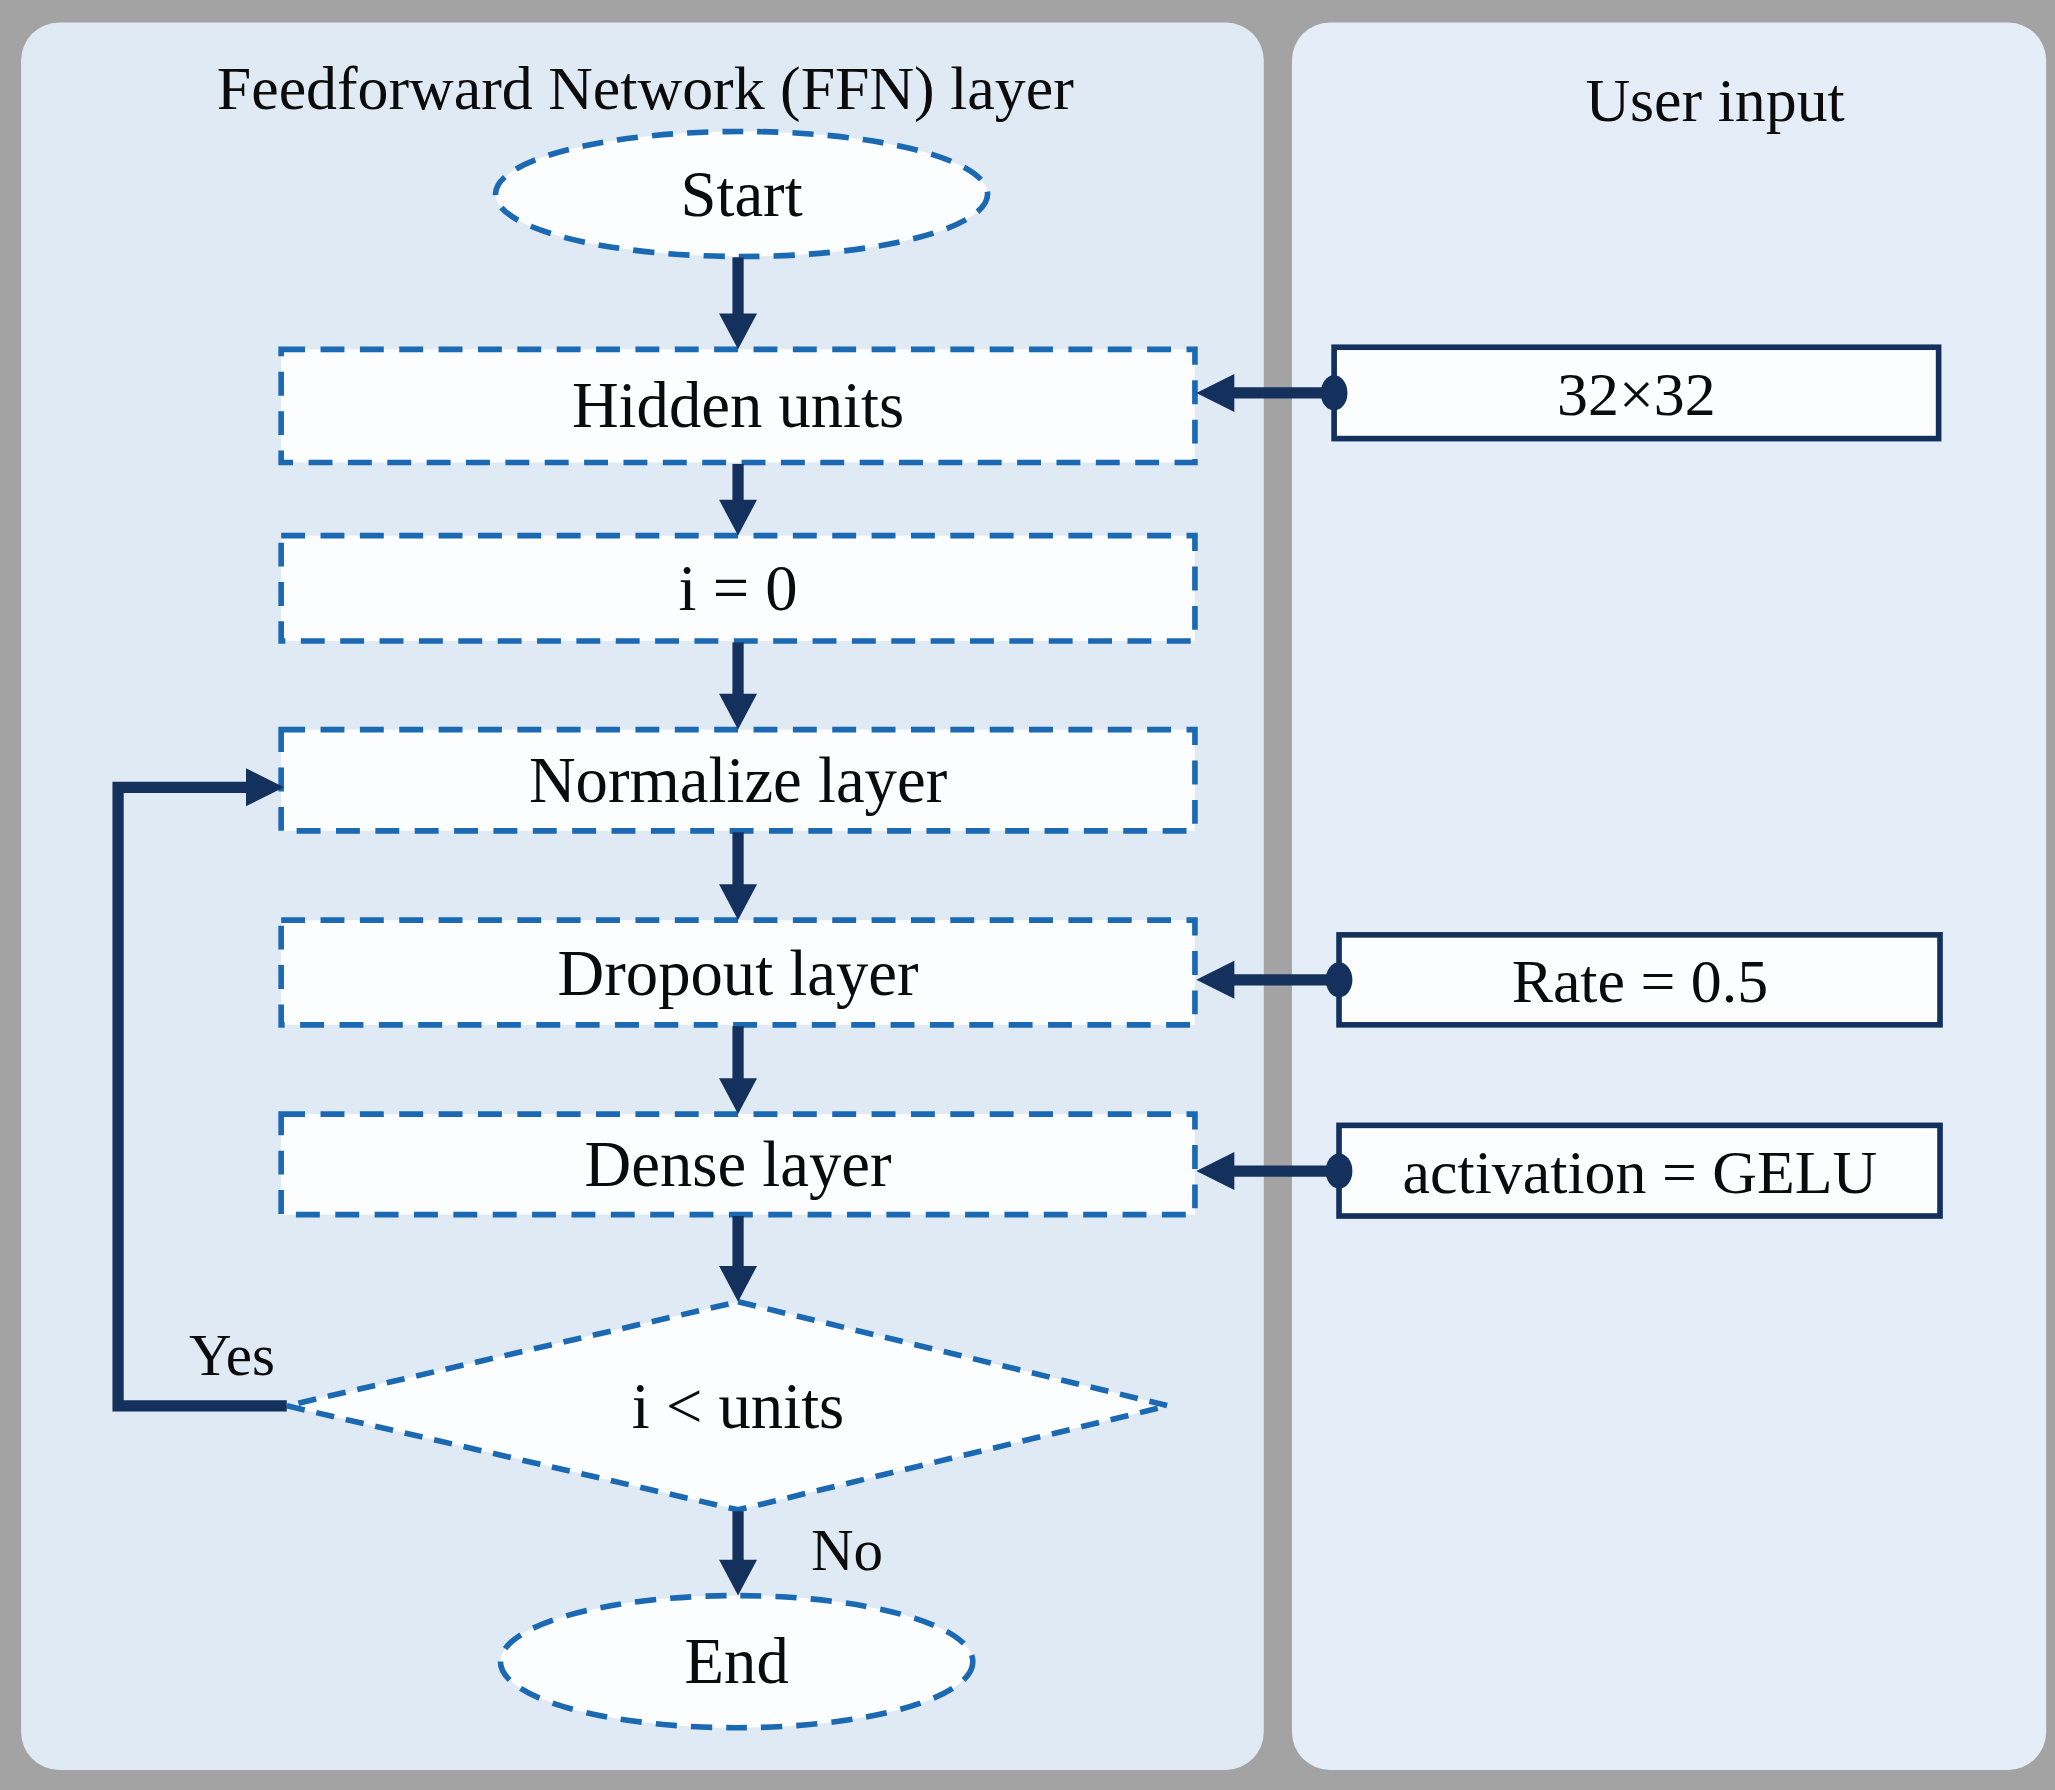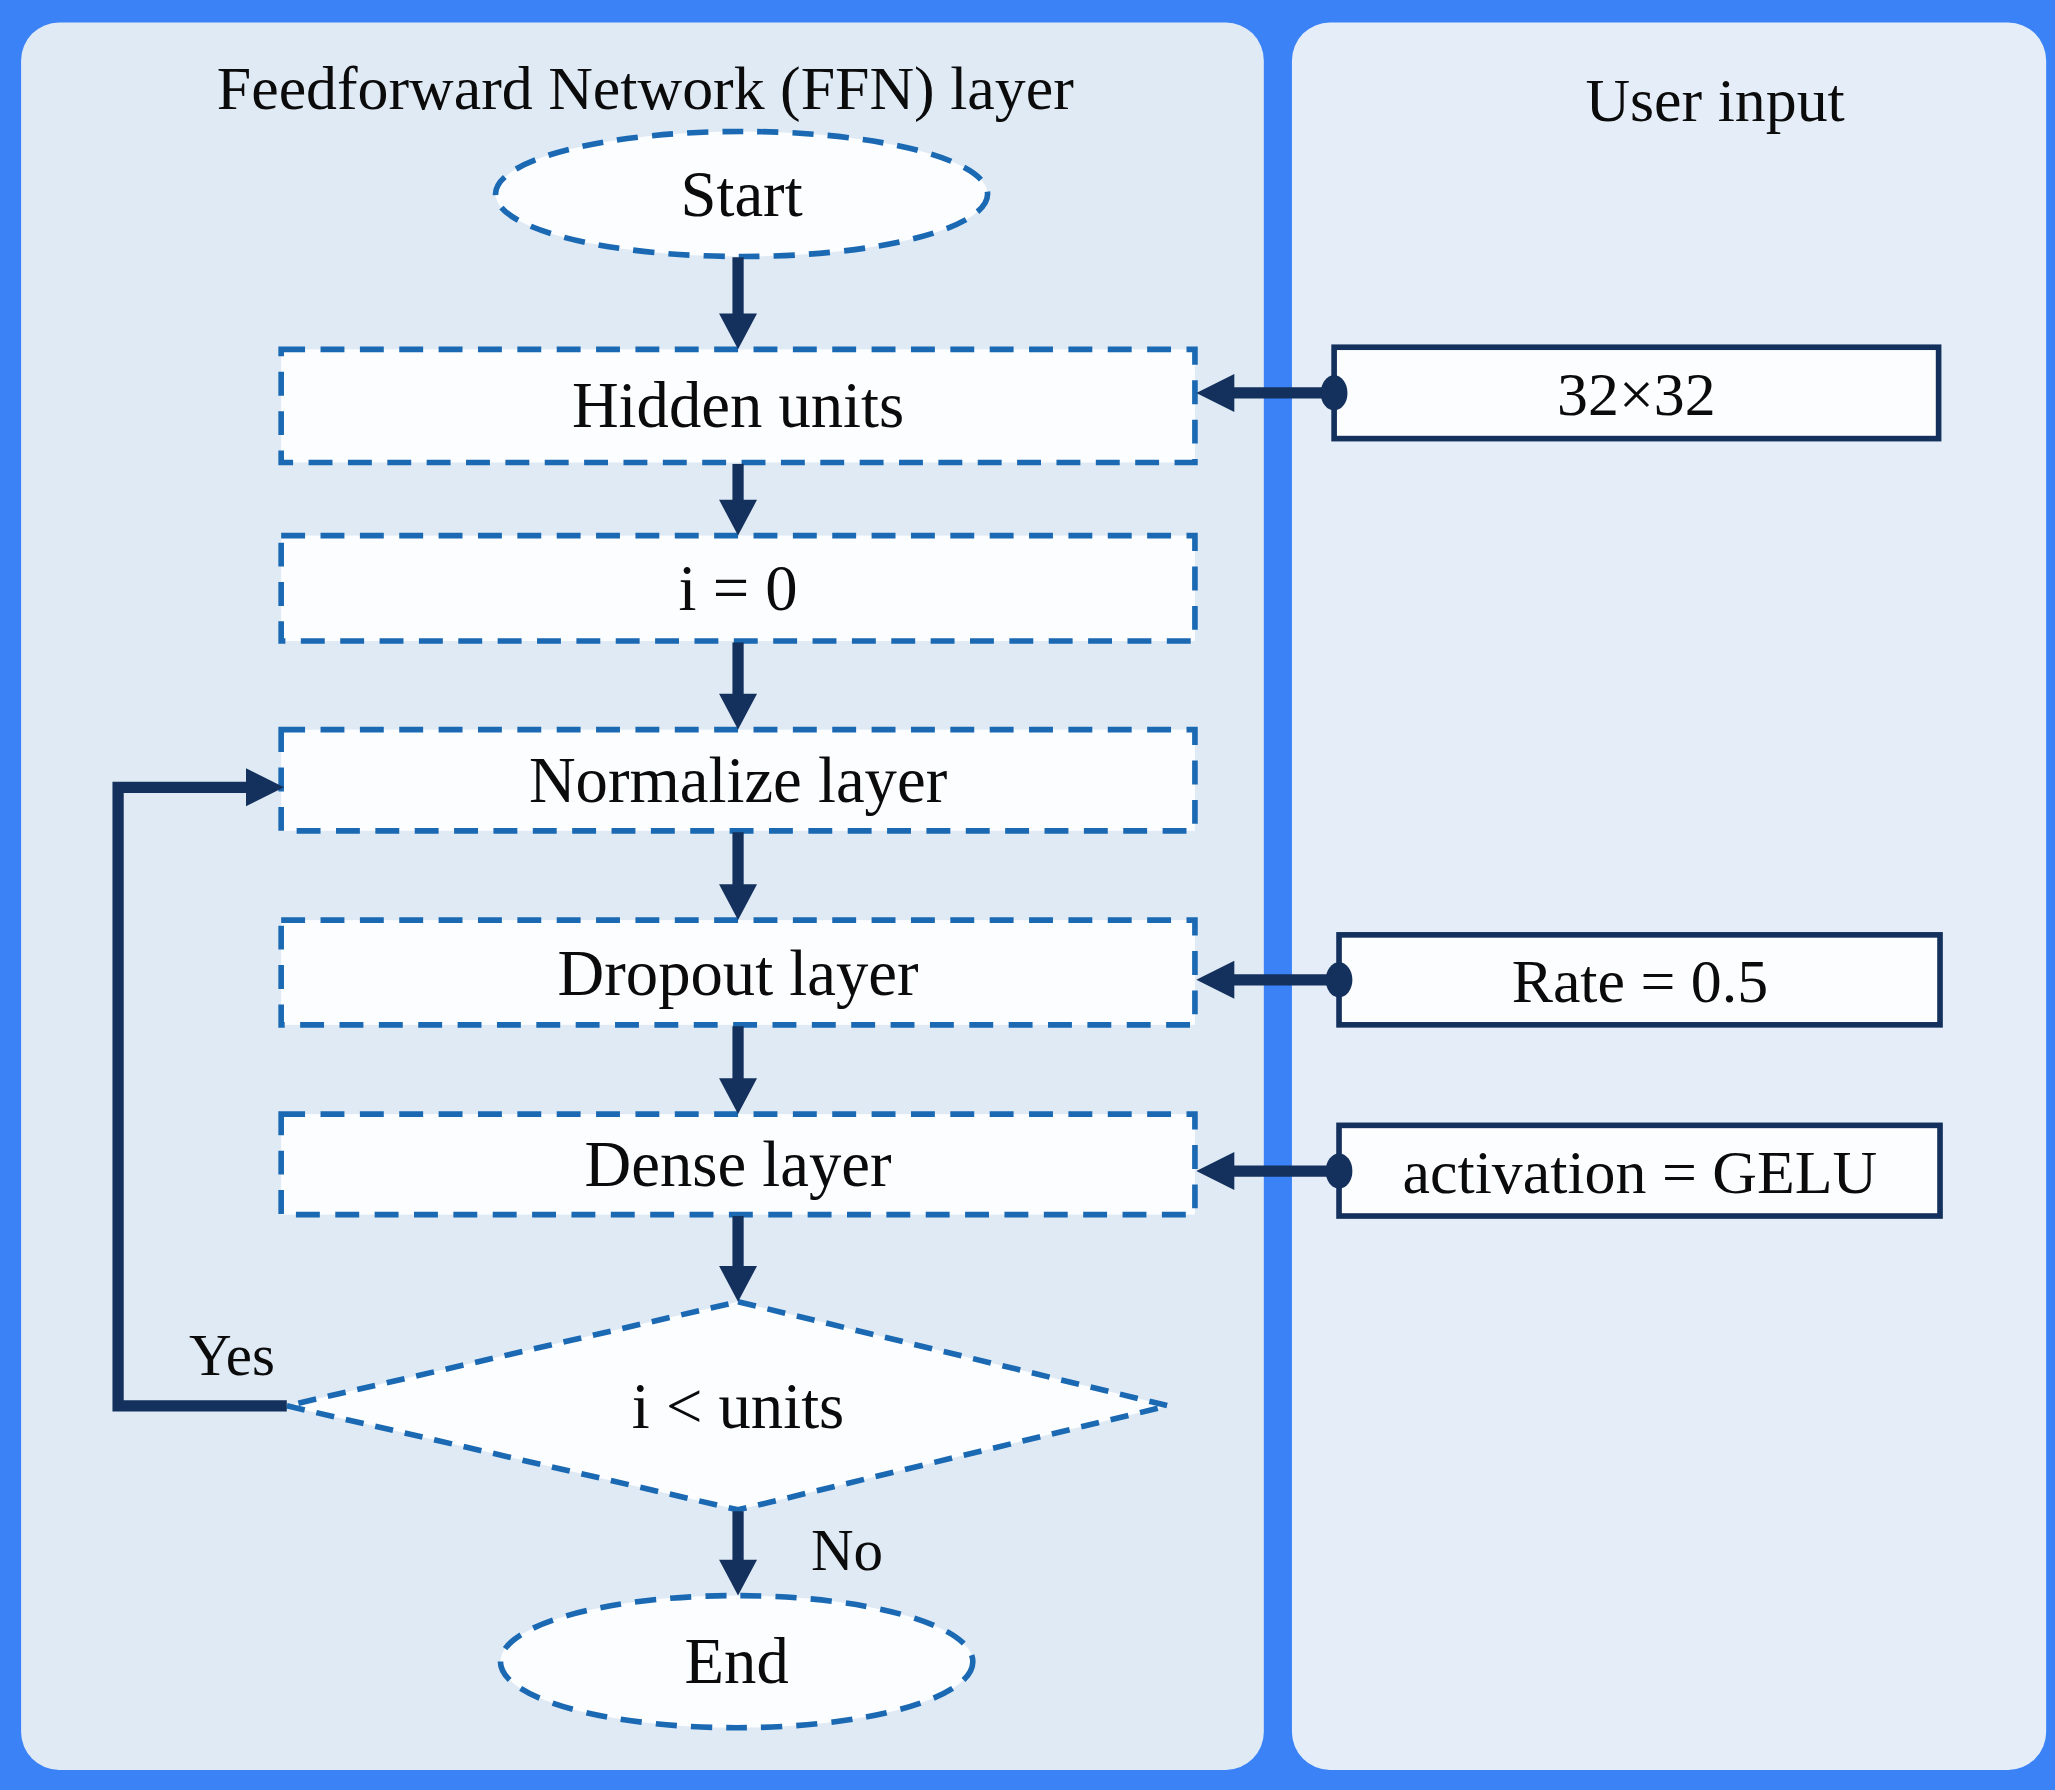--- a/index.html
+++ b/index.html
@@ -7,21 +7,21 @@
     padding: 0;
     background: #ffffff;
     width: 2056px;
     height: 1791px;
     overflow: hidden;
   }
   .stage {
     position: relative;
     width: 2056px;
     height: 1791px;
-    background: #3b82f6;
+    background: #a3a3a3;
   }
   svg { display: block; }
 
   .panel-title {
     font-family: "Liberation Serif", serif;
     font-size: 88px;
     fill: #0b0b0c;
     text-anchor: middle;
   }
   .node-label {

